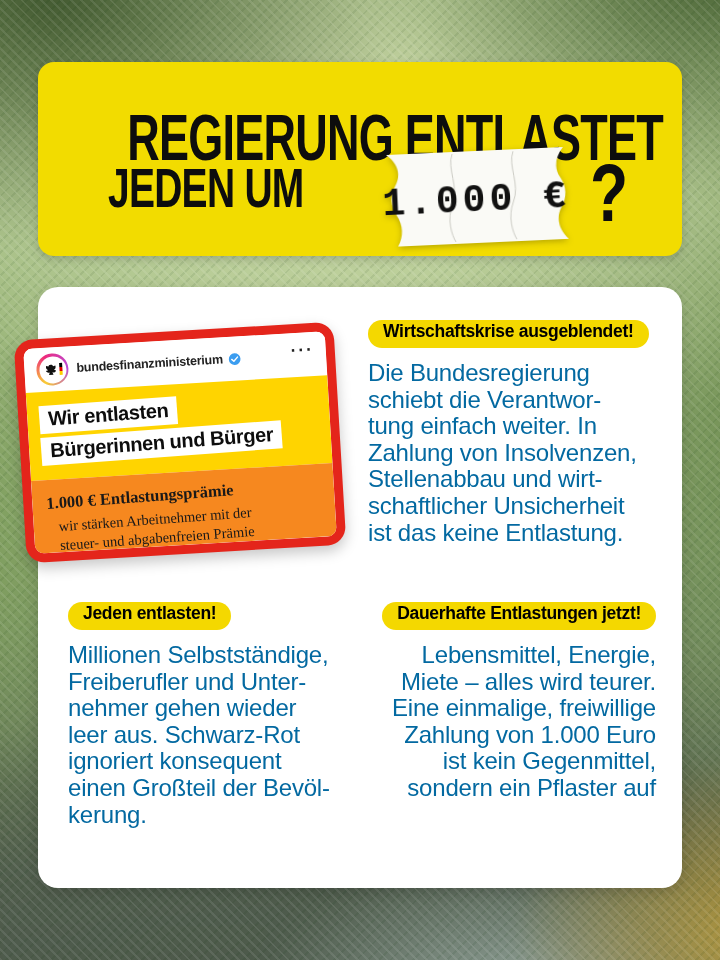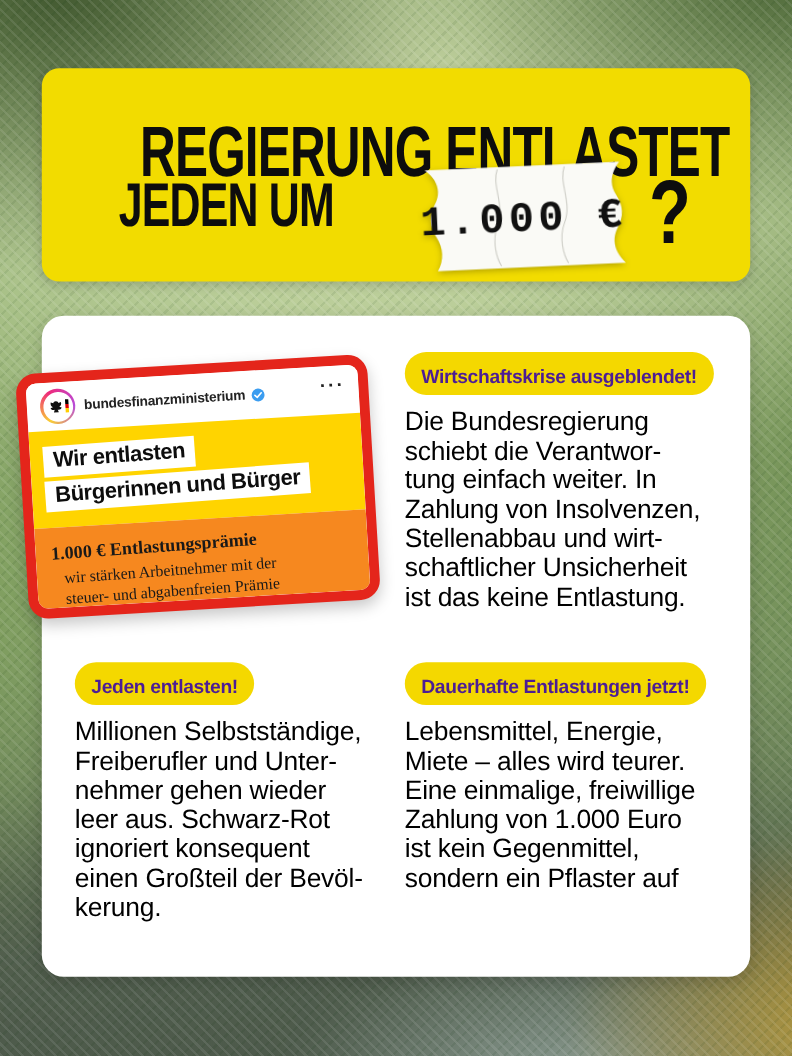--- a/index.html
+++ b/index.html
@@ -56,30 +56,30 @@
     font-family:"Liberation Mono","DejaVu Sans Mono",monospace;font-weight:700;
     font-size:38px;letter-spacing:4px;color:#111;padding-top:6px;
   }
   
   .card{
     position:absolute;left:38px;top:287px;width:644px;height:601px;
     background:#fff;border-radius:20px;z-index:2;
     box-shadow:0 4px 14px rgba(0,0,0,.16);
   }
   .pill{
-    display:inline-block;background:var(--badge-yellow,#F4D800);color:#4c1d95;
+    display:inline-block;background:var(--badge-yellow,#F4D800);color:#000000;
     font-weight:800;font-size:17.5px;letter-spacing:-.3px;
-    padding:12px 15px 6px;border-radius:999px;white-space:nowrap;
-  }
-  .para{margin-top:12px;color:#000000;font-size:24px;line-height:26.6px;letter-spacing:-.2px;}
+    padding:1px 15px 6px;border-radius:999px;white-space:nowrap;
+  }
+  .para{margin-top:12px;color:#0369a1;font-size:24px;line-height:26.6px;letter-spacing:-.2px;}
   .para div{white-space:nowrap;}
   .col{position:absolute;}
   .col-crisis{left:330px;top:33px;width:306px;}
   .col-everyone{left:30px;top:315px;width:318px;}
-  .col-lasting{left:330px;top:315px;width:306px;}
+  .col-lasting{left:312px;top:315px;width:306px;text-align:right;}
   
   .ig-card{
     position:absolute;left:20px;top:331px;width:302px;
     background:var(--frame-red,#E4251B);border-radius:18px;padding:9px;
     transform:rotate(-3.4deg);z-index:5;
     box-shadow:0 6px 14px rgba(0,0,0,.22);
   }
   .ig-inner{background:#fff;border-radius:9px;overflow:hidden;}
   .ig-header{height:44px;display:flex;align-items:center;gap:8px;padding:0 12px;background:#fff;}
   .avatar{

